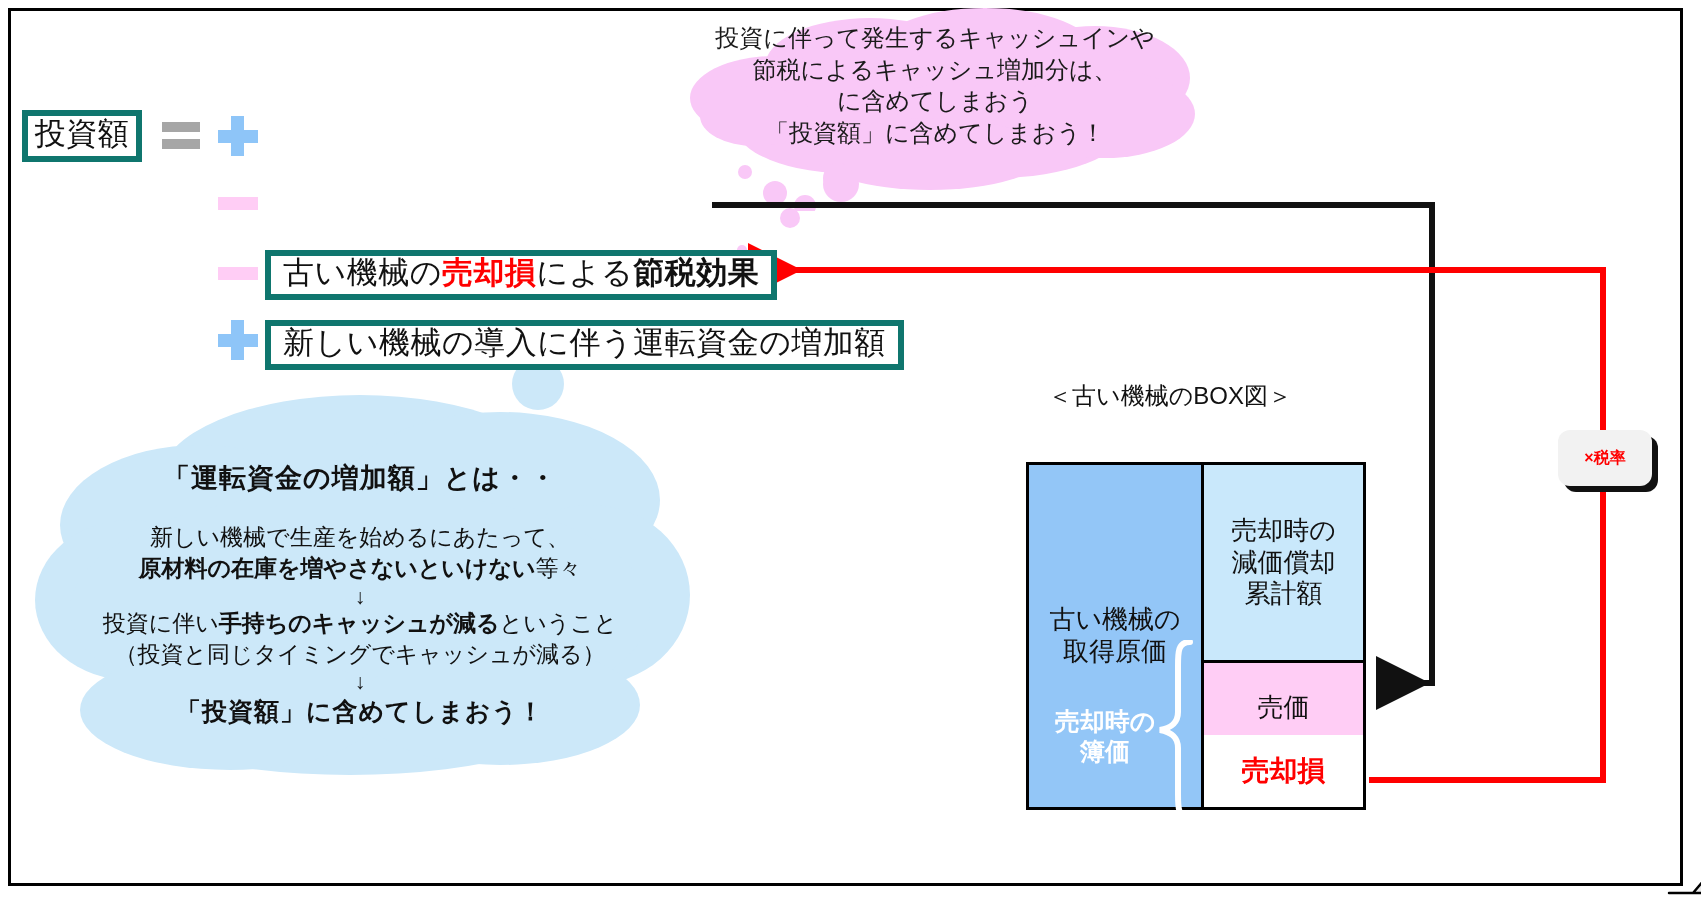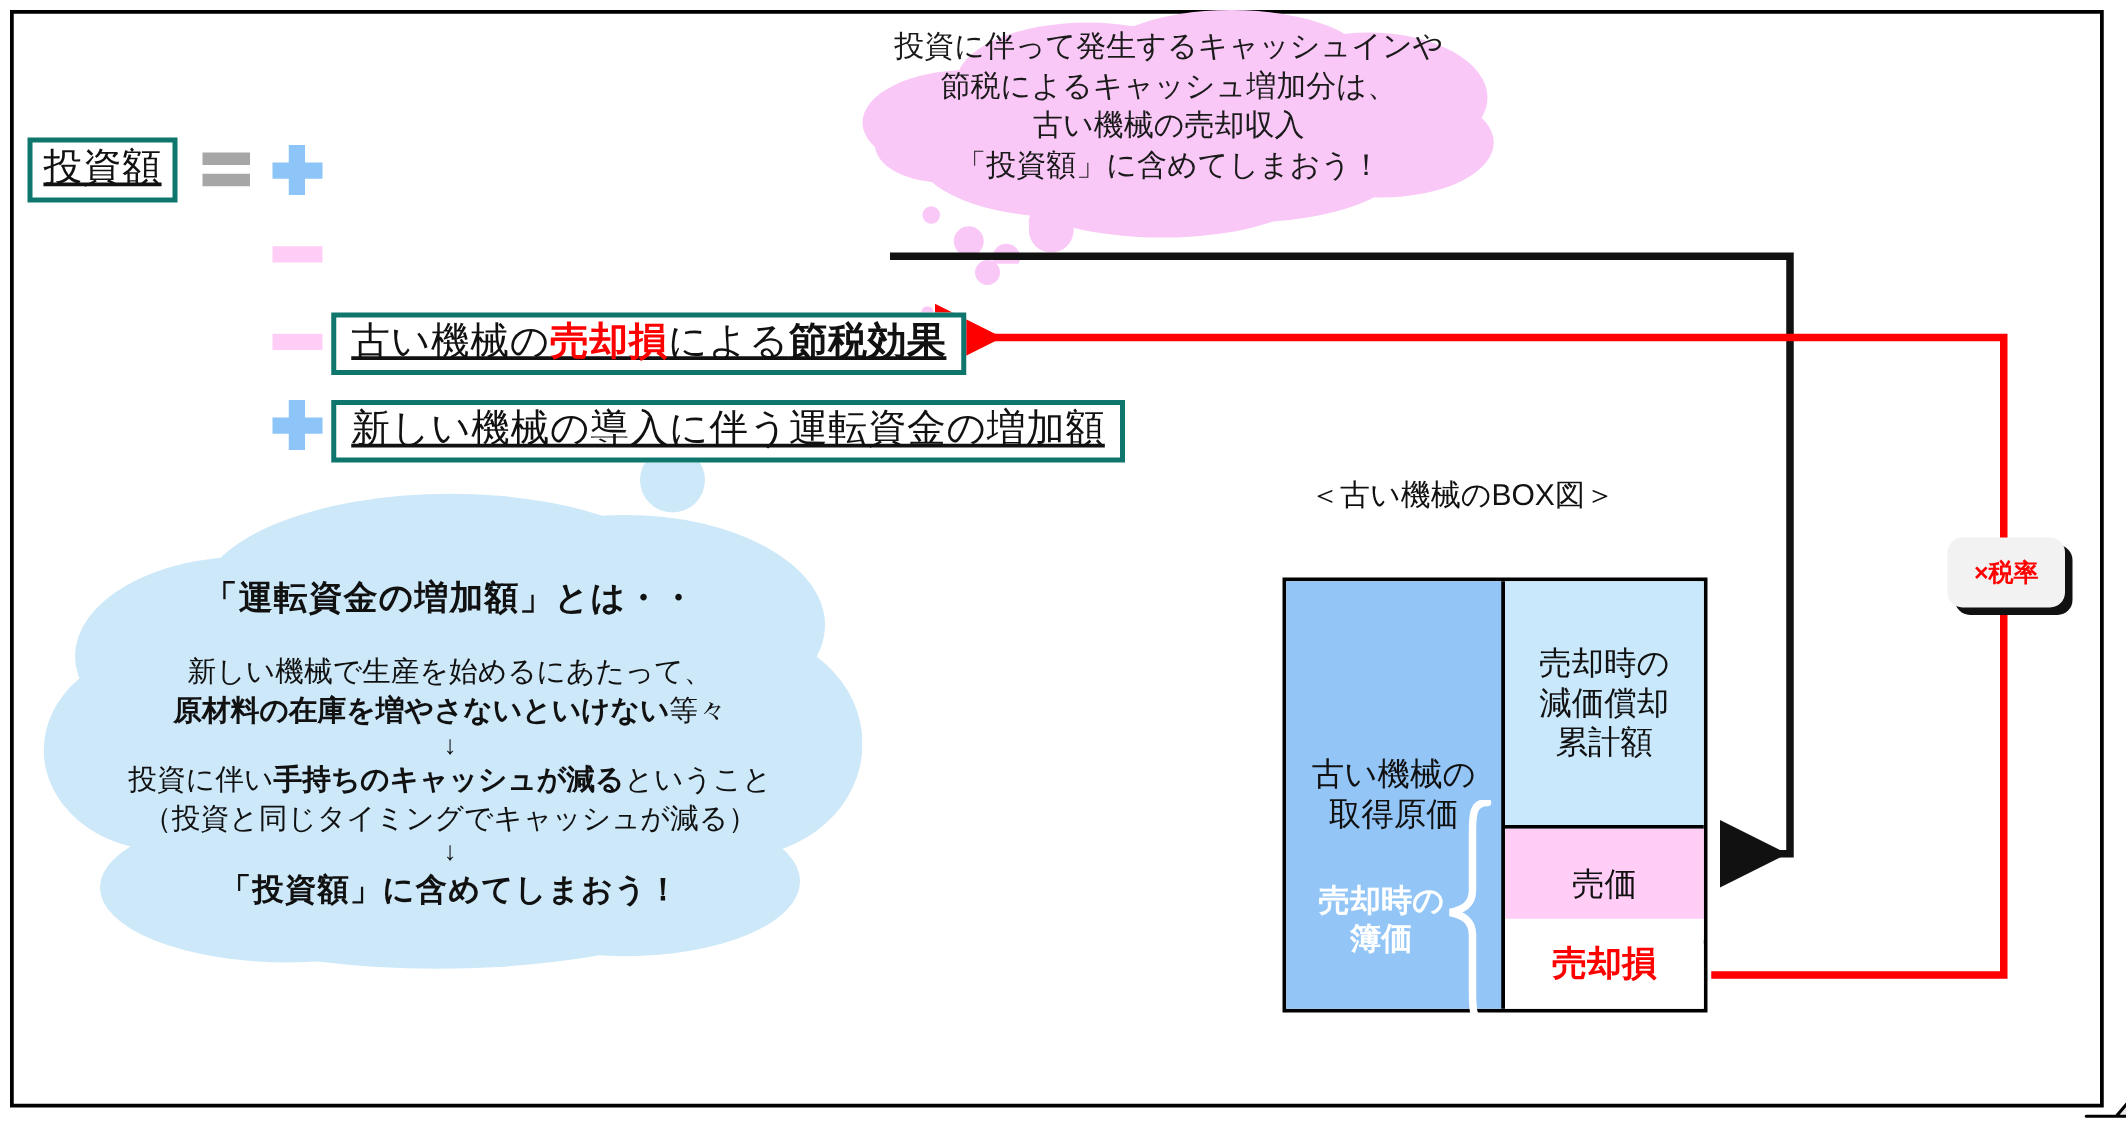--- a/index.html
+++ b/index.html
@@ -40,32 +40,31 @@
   }
 
   
   .formula-area {
     position: absolute;
     left: 0; top: 0;
     width: 100%; height: 100%;
   }
   .boxed {
     position: absolute;
-    border: 4px solid #0f766e;
+    border: 6px solid #0f766e;
     background: #ffffff;
     box-sizing: border-box;
     display: flex;
     align-items: center;
     padding: 2px 12px 6px 12px;
     font-size: 31px;
     color: #111111;
     white-space: nowrap;
     letter-spacing: 0.5px;
     z-index: 12;
-    text-decoration: underline;
   }
 
   #toushigaku-box {
     left: 22px; top: 110px;
     width: 120px; height: 52px;
     justify-content: center;
     padding: 0 6px 4px 6px;
   }
 
   
@@ -252,21 +251,21 @@
     left: 1558px; top: 430px;
     width: 94px; height: 56px;
     background: #f2f2f2;
     border-radius: 12px;
     box-shadow: 6px 6px 0 #111111;
     display: flex;
     align-items: center;
     justify-content: center;
     color: #ff0000;
     font-weight: bold;
-    font-size: 20px;
+    font-size: 16px;
     z-index: 22;
   }
 
   .red { color: #ff0000; font-weight: bold; }
   .bold { font-weight: bold; }
 </style>
 </head>
 <body>
 
 <div id="canvas">
@@ -284,21 +283,21 @@
       <ellipse cx="275" cy="148" rx="115" ry="36"></ellipse>
       <ellipse cx="100" cy="110" rx="55" ry="30"></ellipse>
       <circle cx="186" cy="178" r="18"></circle>
       <circle cx="150" cy="200" r="11"></circle>
       <circle cx="122" cy="214" r="6"></circle>
     </g>
   </svg>
   <div class="cloud-pink-text">
     <div>投資に伴って発生するキャッシュインや</div>
     <div>節税によるキャッシュ増加分は、</div>
-    <div>古い機械の売却収入</div>
+    <div>に含めてしまおう</div>
     <div>「投資額」に含めてしまおう！</div>
   </div>
 
   <svg class="connector-svg">
     <g fill="#f9c8f7">
       <circle cx="775" cy="193" r="12"></circle>
       <circle cx="838" cy="178" r="15"></circle>
       <circle cx="745" cy="172" r="7"></circle>
       <circle cx="790" cy="218" r="10"></circle>
       <circle cx="742" cy="250" r="5"></circle>

